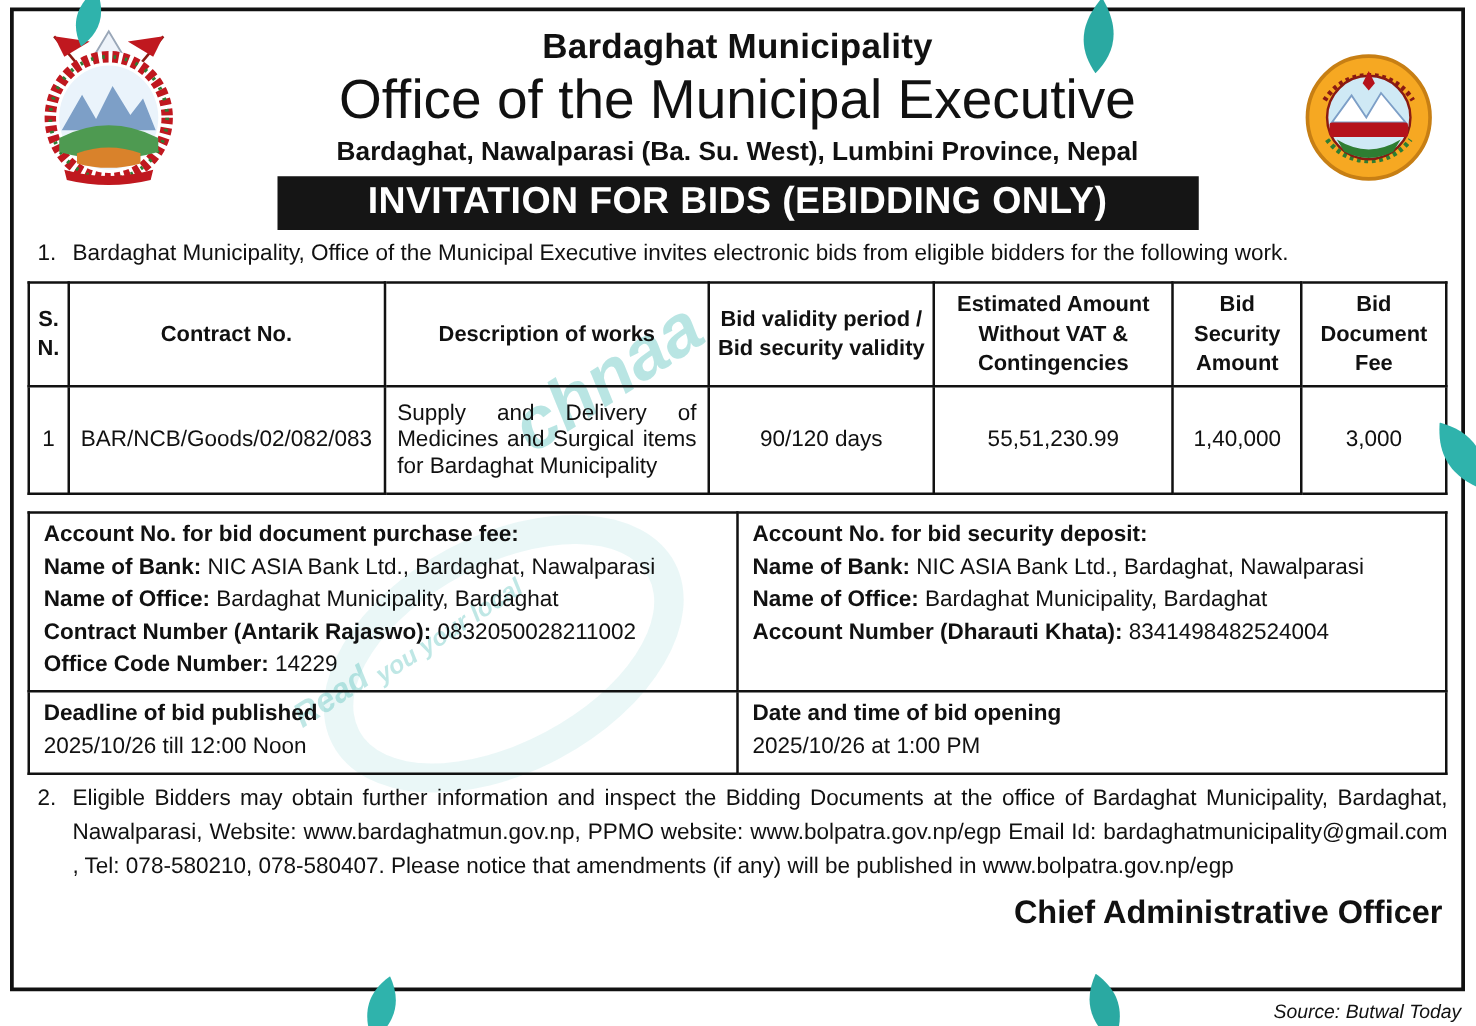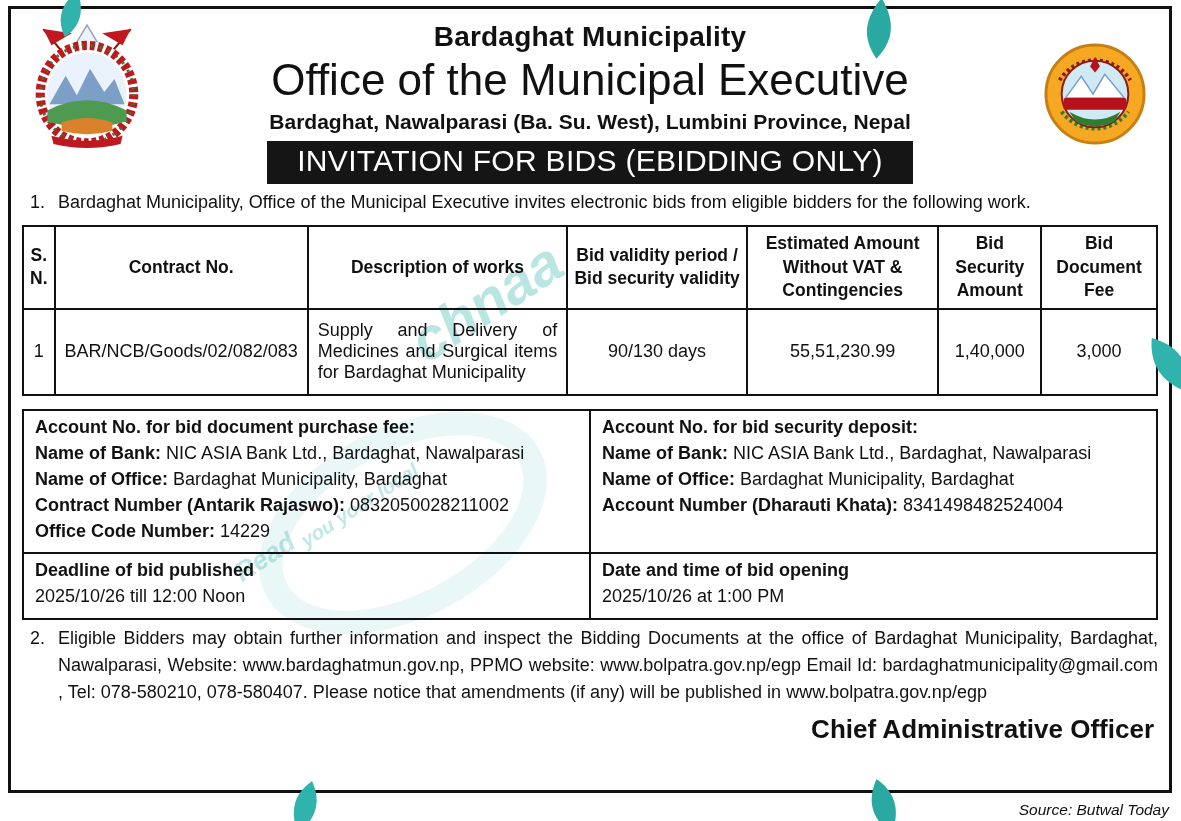--- a/index.html
+++ b/index.html
@@ -33,22 +33,22 @@
   }
 
   
   .hdr { position:relative; text-align:center; }
   .logo-left  { position:absolute; left:8px;  top:2px;  }
   .logo-right { position:absolute; right:12px; top:18px; }
   .org    { font-size:28px;  font-weight:bold; margin-top:8px; letter-spacing:.2px; }
   .office { font-size:44px;  font-weight:normal; margin-top:2px; }
   .addr   { font-size:21px; font-weight:bold; margin-top:5px; }
   .banner {
-    width:646px; margin:7px auto 0; background:#151515; color:#fff;
-    font-size:30px; font-weight:normal; text-align:center; padding:3px 0 6px;
+    width:737px; margin:7px auto 0; background:#151515; color:#fff;
+    font-size:30px; font-weight:bold; text-align:center; padding:3px 0 6px;
     letter-spacing:.3px;
   }
   .pubdate { text-align:right; font-weight:bold; font-size:17.5px; margin:5px 2px 0 0; }
 
   
   .para { display:flex; font-size:18px; line-height:1.5; margin-top:5px; }
   .para .num   { width:36px; flex:none; padding-left:8px; }
   .para .ptext { flex:1; text-align:justify; }
 
   
@@ -161,21 +161,21 @@
           <th>Estimated Amount Without VAT &amp; Contingencies</th>
           <th>Bid Security Amount</th>
           <th>Bid Document Fee</th>
         </tr>
       </thead>
       <tbody>
         <tr>
           <td>1</td>
           <td>BAR/NCB/Goods/02/082/083</td>
           <td class="desc">Supply and Delivery of Medicines and Surgical items for Bardaghat Municipality</td>
-          <td>90/130 days</td>
+          <td>90/120 days</td>
           <td>55,51,230.99</td>
           <td>1,40,000</td>
           <td>3,000</td>
         </tr>
       </tbody>
     </table>
 
     <table class="acct">
       <tbody>
           <tr>

